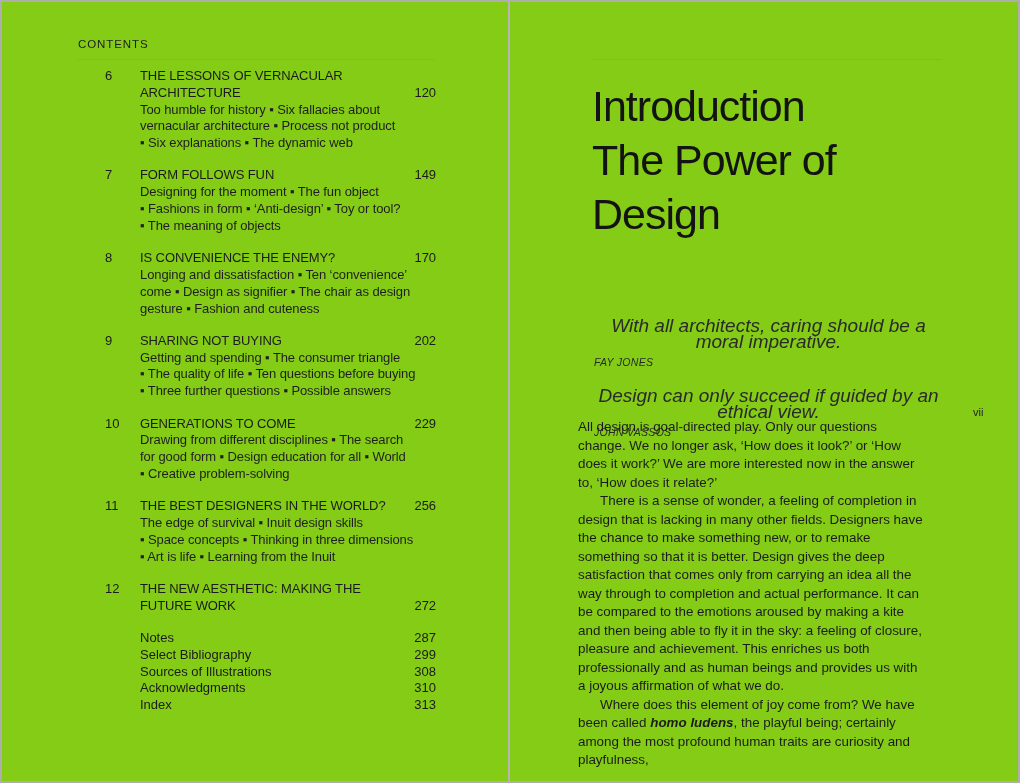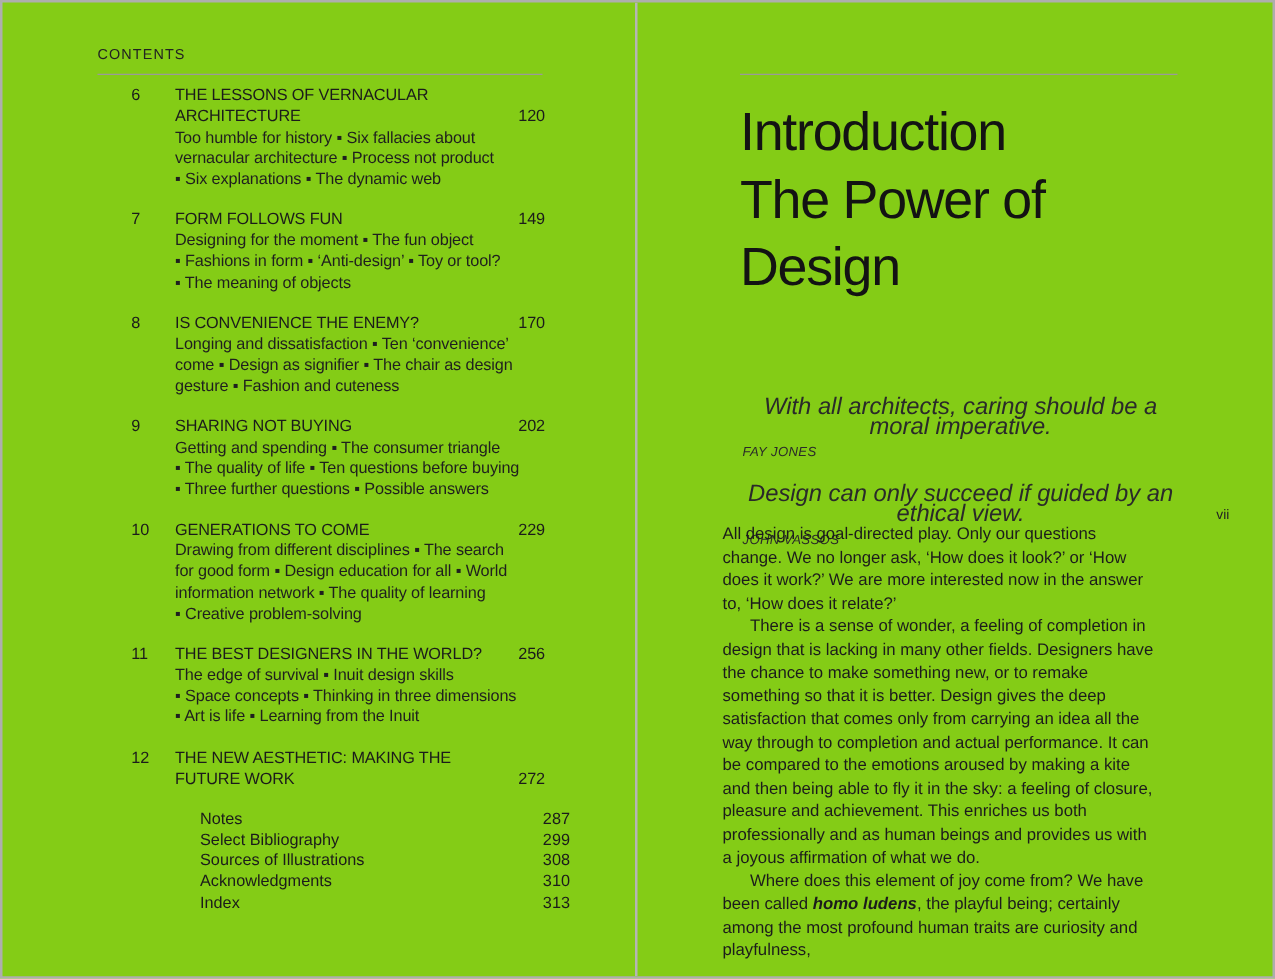--- a/index.html
+++ b/index.html
@@ -20,21 +20,21 @@
   .contents-label { position: absolute; left: 76px; top: 36px; font-size: 11.5px; letter-spacing: 0.9px; color: #222; }
   .contents-rule { left: 76px; top: 57px; width: 356px; }
   .toc { position: absolute; left: 103px; top: 66px; width: 331px; }
   .toc-entry { display: flex; margin-bottom: 15.5px; font-size: 13px; line-height: 16.8px; letter-spacing: -0.1px; }
   .toc-num { width: 35px; flex: 0 0 35px; }
   .toc-main { width: 296px; flex: 0 0 296px; }
   .toc-title-row { display: flex; justify-content: space-between; align-items: flex-start; }
   .toc-title { white-space: nowrap; }
   .toc-page { text-align: right; }
   .toc-sub { white-space: nowrap; color: #1f1f1f; }
-  .backmatter { margin-left: 55px; width: 296px; margin-top: 1px; }
+  .backmatter { margin-left: 35px; width: 296px; margin-top: 1px; }
   .bm-row { display: flex; justify-content: space-between; font-size: 13px; line-height: 16.8px; }
 
   
   .intro-rule { left: 590px; top: 57px; width: 350px; }
   .intro-title { position: absolute; left: 590px; top: 77px; font-size: 43px; line-height: 54px; font-weight: normal; letter-spacing: -1px; color: #131313; }
   .epigraphs { position: absolute; left: 592px; top: 316px; width: 349px; }
   .epigraph { margin-bottom: 19px; }
   .epigraph-quote { font-style: italic; font-size: 19px; line-height: 16px; text-align: center; color: #2a2a2a; }
   .epigraph-attr { font-style: italic; font-size: 10.5px; line-height: 13px; margin-top: 6px; letter-spacing: 0.3px; color: #2a2a2a; }
   .folio { position: absolute; left: 971px; top: 364px; font-size: 11px; color: #222; margin-top: 40px; }
@@ -105,21 +105,20 @@
       </div>
       <div class="toc-entry">
         <div class="toc-num">10</div>
         <div class="toc-main">
           <div class="toc-title-row">
             <div class="toc-title">GENERATIONS TO COME</div>
             <div class="toc-page">229</div>
           </div>
           <div class="toc-sub">Drawing from different disciplines ▪ The search</div>
           <div class="toc-sub">for good form ▪ Design education for all ▪ World</div>
-          <div class="toc-sub">information network ▪ The quality of learning</div>
           <div class="toc-sub">▪ Creative problem-solving</div>
         </div>
       </div>
       <div class="toc-entry">
         <div class="toc-num">11</div>
         <div class="toc-main">
           <div class="toc-title-row">
             <div class="toc-title">THE BEST DESIGNERS IN THE WORLD?</div>
             <div class="toc-page">256</div>
           </div>

